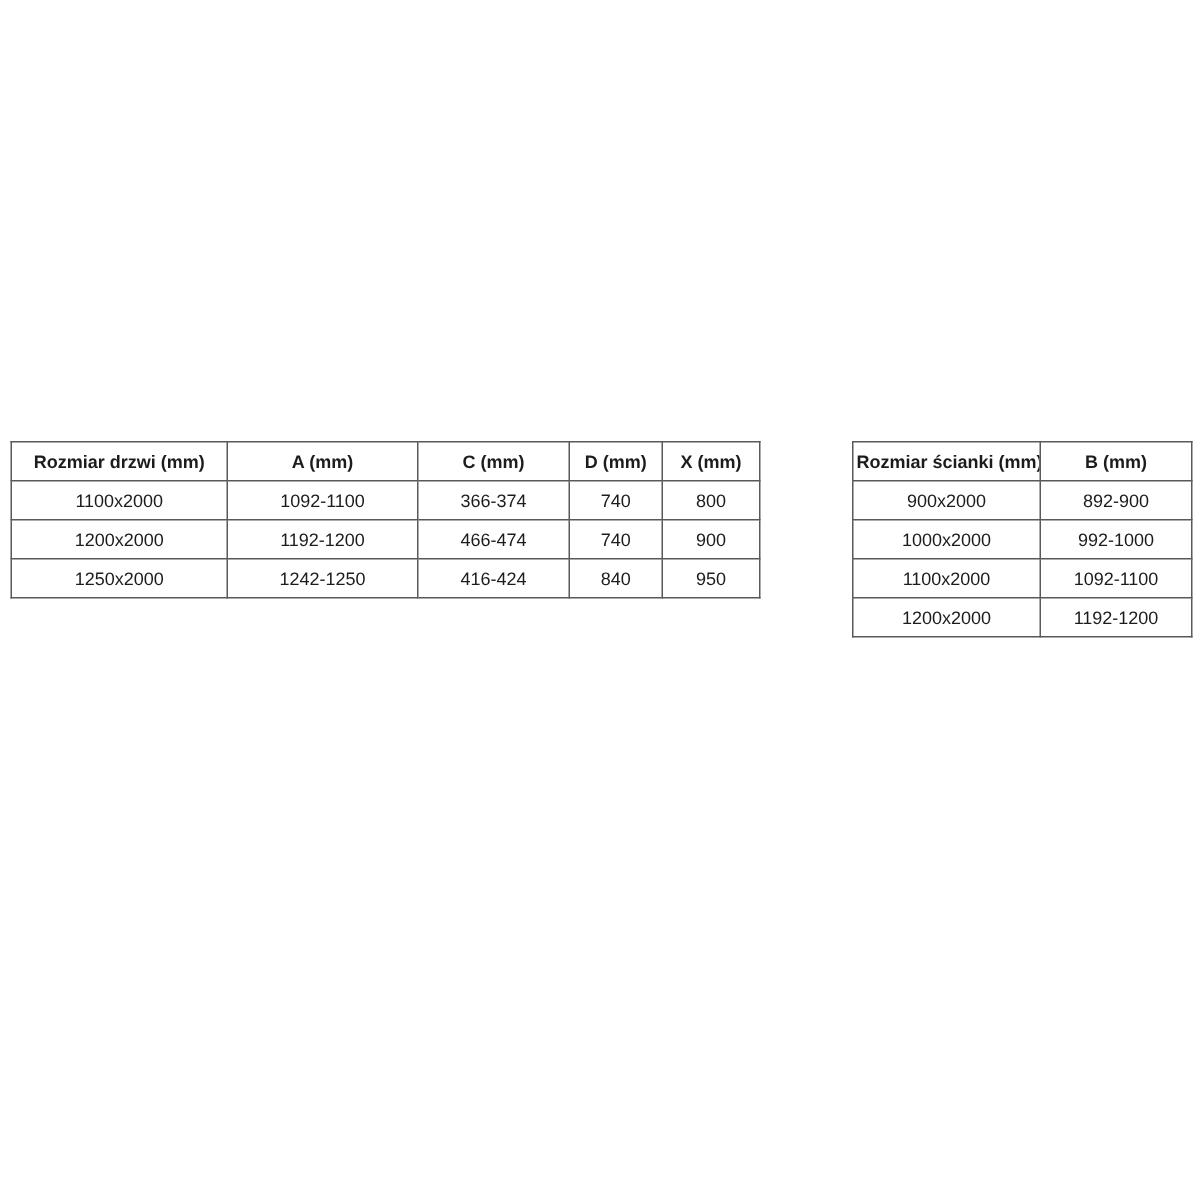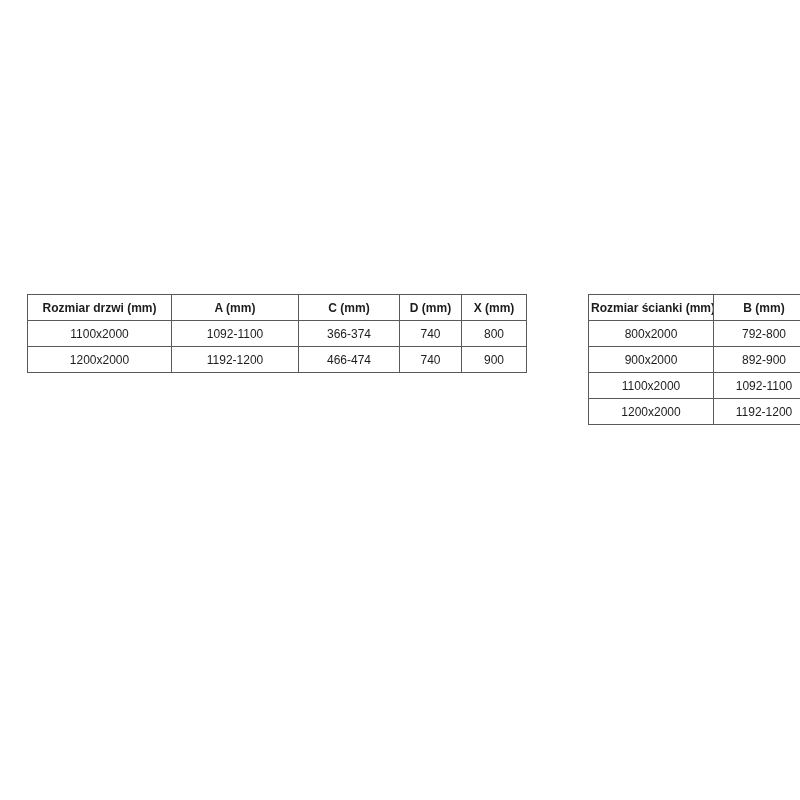--- a/index.html
+++ b/index.html
@@ -13,21 +13,20 @@
     position: relative;
     font-family: "Liberation Sans", sans-serif;
     overflow: hidden;
   }
   table.spec-table {
     border-collapse: collapse;
     table-layout: fixed;
     position: absolute;
     top: 294px;
     background: #ffffff;
-    margin-left: 20px;
   }
   table.spec-table th,
   table.spec-table td {
     border: 1px solid #595959;
     text-align: center;
     vertical-align: middle;
     padding: 0 2px;
     height: 25px;
     font-size: 12px;
     color: #1c1c1c;
@@ -82,42 +81,49 @@
           <td>740</td>
           <td>800</td>
         </tr>
         <tr>
           <td>1200x2000</td>
           <td>1192-1200</td>
           <td>466-474</td>
           <td>740</td>
           <td>900</td>
         </tr>
+        <tr>
+          <td>1250x2000</td>
+          <td>1242-1250</td>
+          <td>416-424</td>
+          <td>840</td>
+          <td>950</td>
+        </tr>
       </tbody>
     </table>
 
   <table id="right-table" class="spec-table">
     <colgroup>
         <col>
         <col>
       </colgroup>
   <thead>
         <tr>
           <th>Rozmiar ścianki (mm)</th>
           <th>B (mm)</th>
         </tr>
       </thead>
       <tbody>
         <tr>
-          <td>800x2000</td>
-          <td>792-800</td>
+          <td>900x2000</td>
+          <td>892-900</td>
         </tr>
         <tr>
-          <td>900x2000</td>
-          <td>892-900</td>
+          <td>1000x2000</td>
+          <td>992-1000</td>
         </tr>
         <tr>
           <td>1100x2000</td>
           <td>1092-1100</td>
         </tr>
         <tr>
           <td>1200x2000</td>
           <td>1192-1200</td>
         </tr>
       </tbody>

